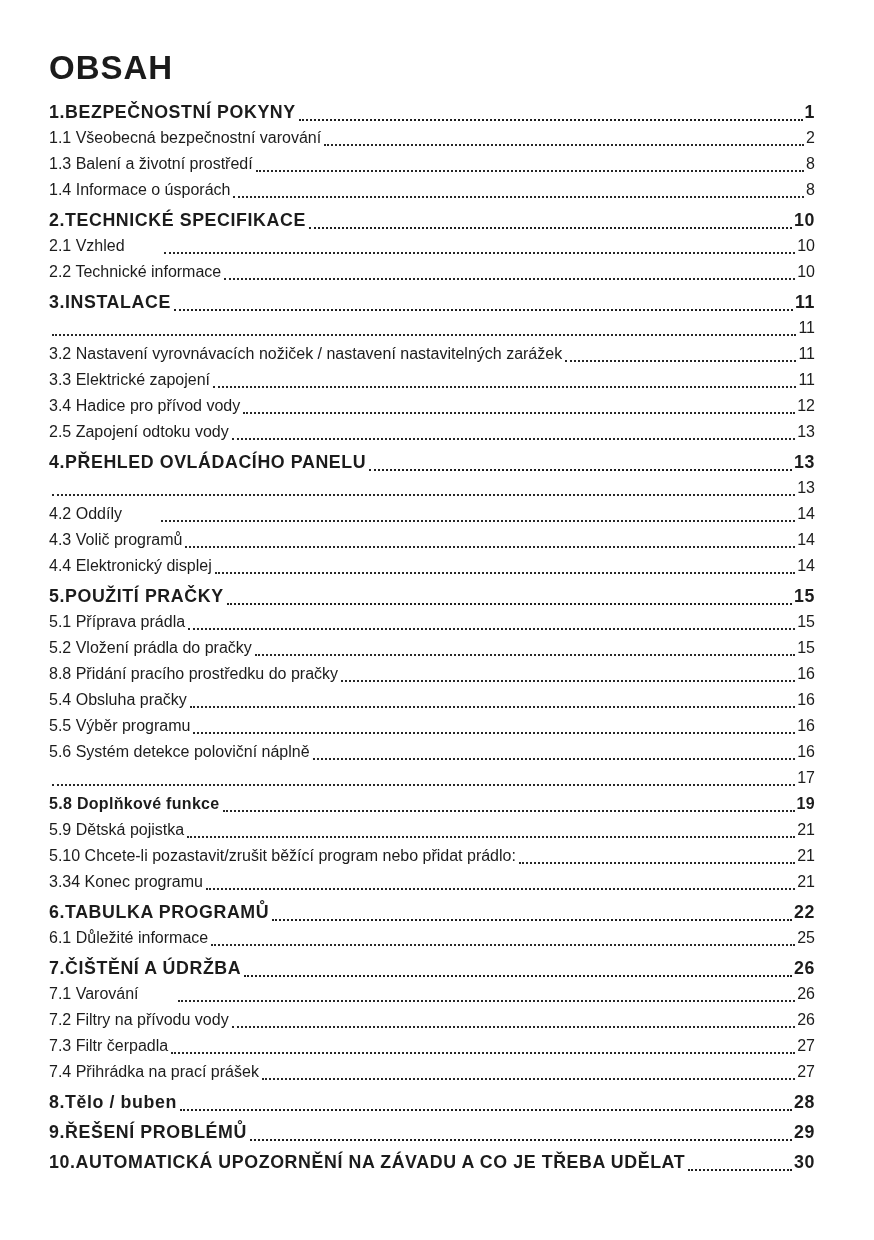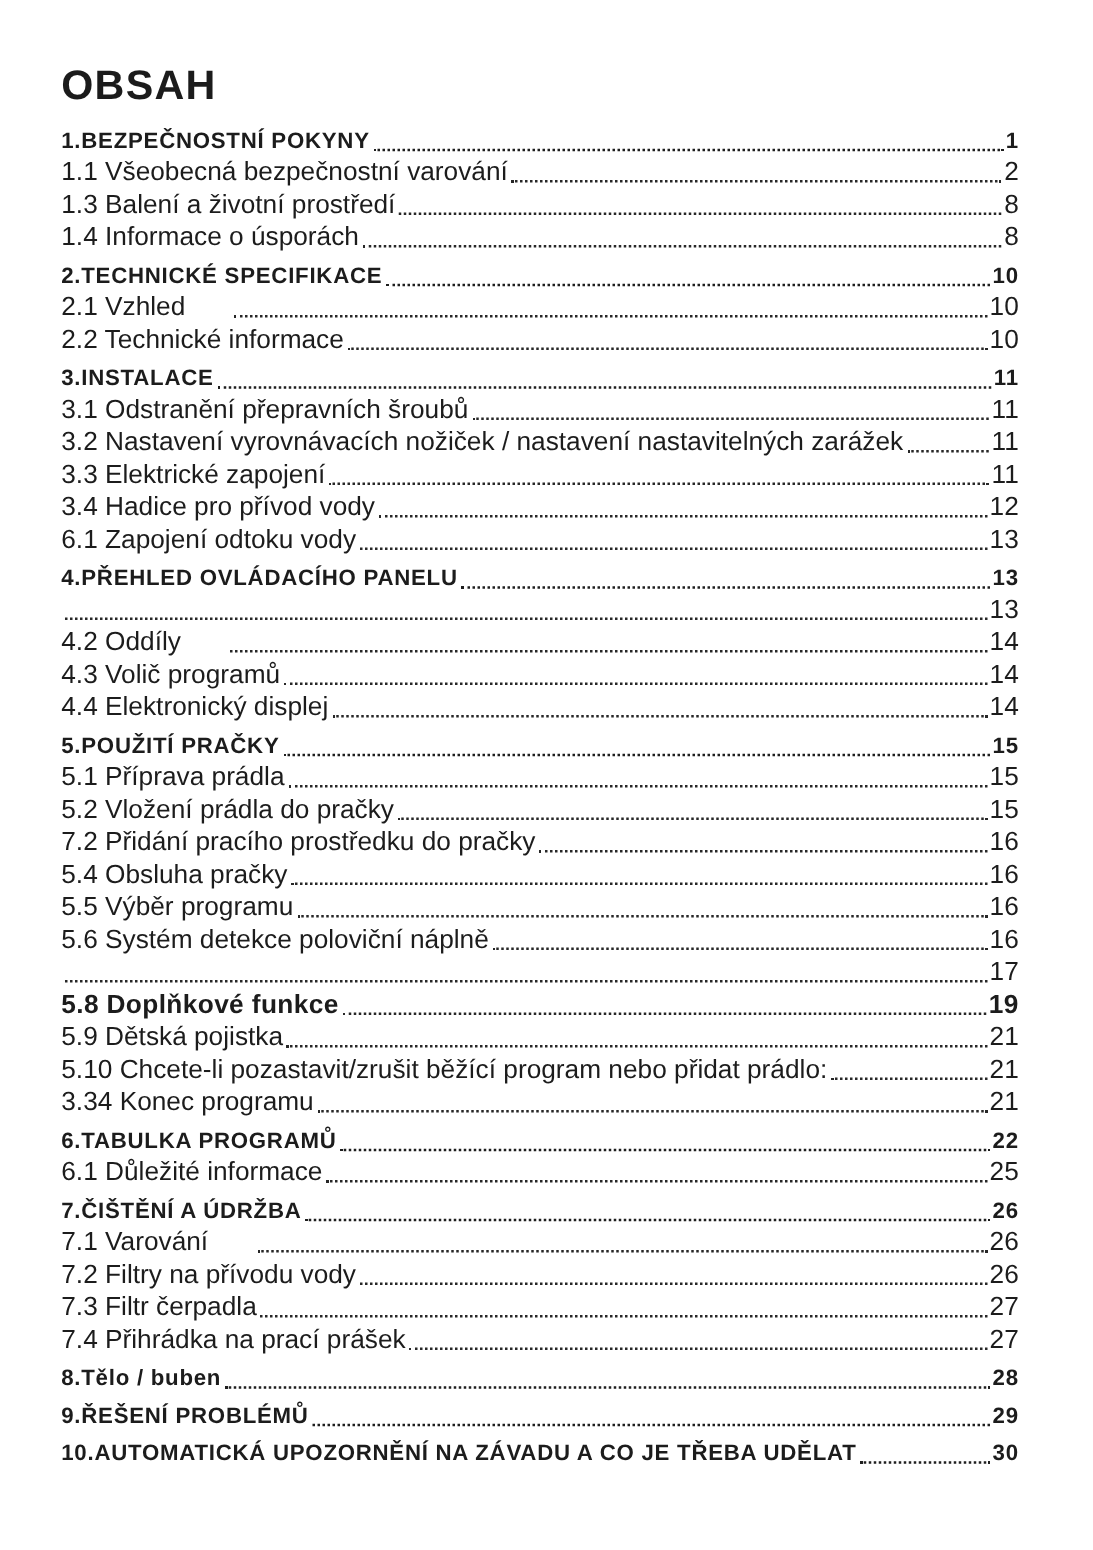--- a/index.html
+++ b/index.html
@@ -25,21 +25,21 @@
     margin: 0 0 13px 0;
     color: #1b1b1b;
   }
   .toc {
     width: 100%;
   }
   .row {
     display: flex;
     align-items: baseline;
     line-height: 26px;
-    font-size: 21px;
+    font-size: 16px;
   }
   .row.section {
     font-weight: 700;
     font-size: 17.8px;
     letter-spacing: 0.6px;
     margin-top: 4px;
   }
   .row.sub-bold {
     font-weight: 700;
     letter-spacing: 0.3px;
@@ -106,41 +106,40 @@
     <span class="label">2.2 Technické informace</span>
     <span class="leader"></span>
     <span class="pagenum">10</span>
   </div>
       <div class="row section">
     <span class="label">3.INSTALACE</span>
     <span class="leader"></span>
     <span class="pagenum">11</span>
   </div>
       <div class="row sub">
-    <span class="label">3.1 Odstranění přepravních šroubů</span>
     <span class="leader"></span>
     <span class="pagenum">11</span>
   </div>
       <div class="row sub">
     <span class="label">3.2 Nastavení vyrovnávacích nožiček / nastavení nastavitelných zarážek</span>
     <span class="leader"></span>
     <span class="pagenum">11</span>
   </div>
       <div class="row sub">
     <span class="label">3.3 Elektrické zapojení</span>
     <span class="leader"></span>
     <span class="pagenum">11</span>
   </div>
       <div class="row sub">
     <span class="label">3.4 Hadice pro přívod vody</span>
     <span class="leader"></span>
     <span class="pagenum">12</span>
   </div>
       <div class="row sub">
-    <span class="label">6.1 Zapojení odtoku vody</span>
+    <span class="label">2.5 Zapojení odtoku vody</span>
     <span class="leader"></span>
     <span class="pagenum">13</span>
   </div>
       <div class="row section">
     <span class="label">4.PŘEHLED OVLÁDACÍHO PANELU</span>
     <span class="leader"></span>
     <span class="pagenum">13</span>
   </div>
       <div class="row sub">
     <span class="leader"></span>
@@ -170,21 +169,21 @@
     <span class="label">5.1 Příprava prádla</span>
     <span class="leader"></span>
     <span class="pagenum">15</span>
   </div>
       <div class="row sub">
     <span class="label">5.2 Vložení prádla do pračky</span>
     <span class="leader"></span>
     <span class="pagenum">15</span>
   </div>
       <div class="row sub">
-    <span class="label">7.2 Přidání pracího prostředku do pračky</span>
+    <span class="label">8.8 Přidání pracího prostředku do pračky</span>
     <span class="leader"></span>
     <span class="pagenum">16</span>
   </div>
       <div class="row sub">
     <span class="label">5.4 Obsluha pračky</span>
     <span class="leader"></span>
     <span class="pagenum">16</span>
   </div>
       <div class="row sub">
     <span class="label">5.5 Výběr programu</span>

